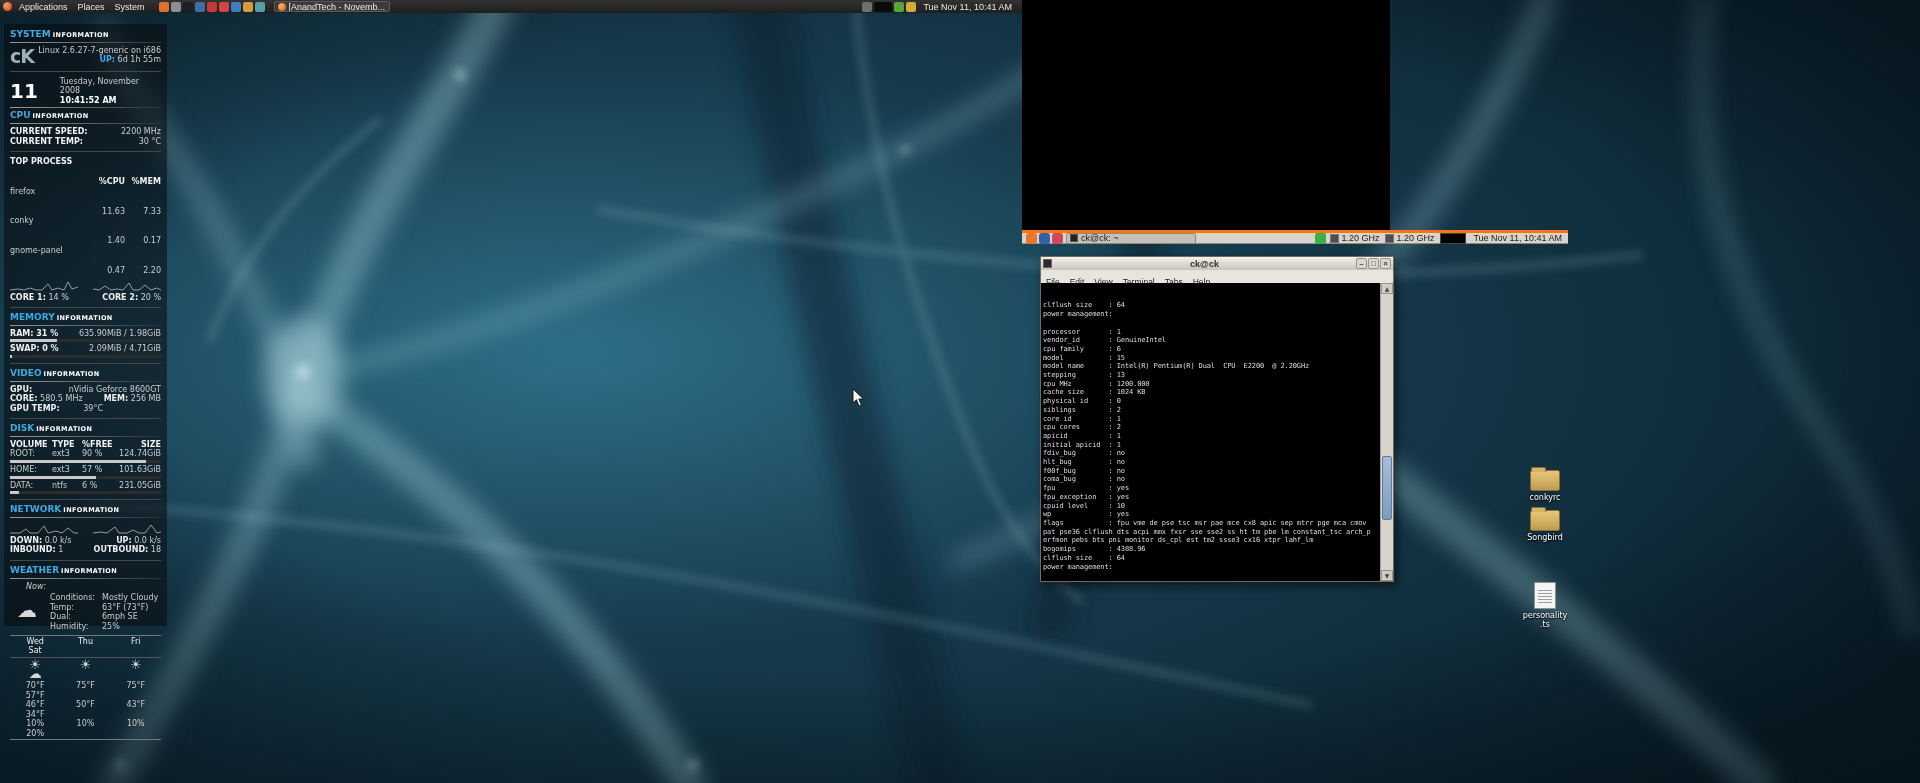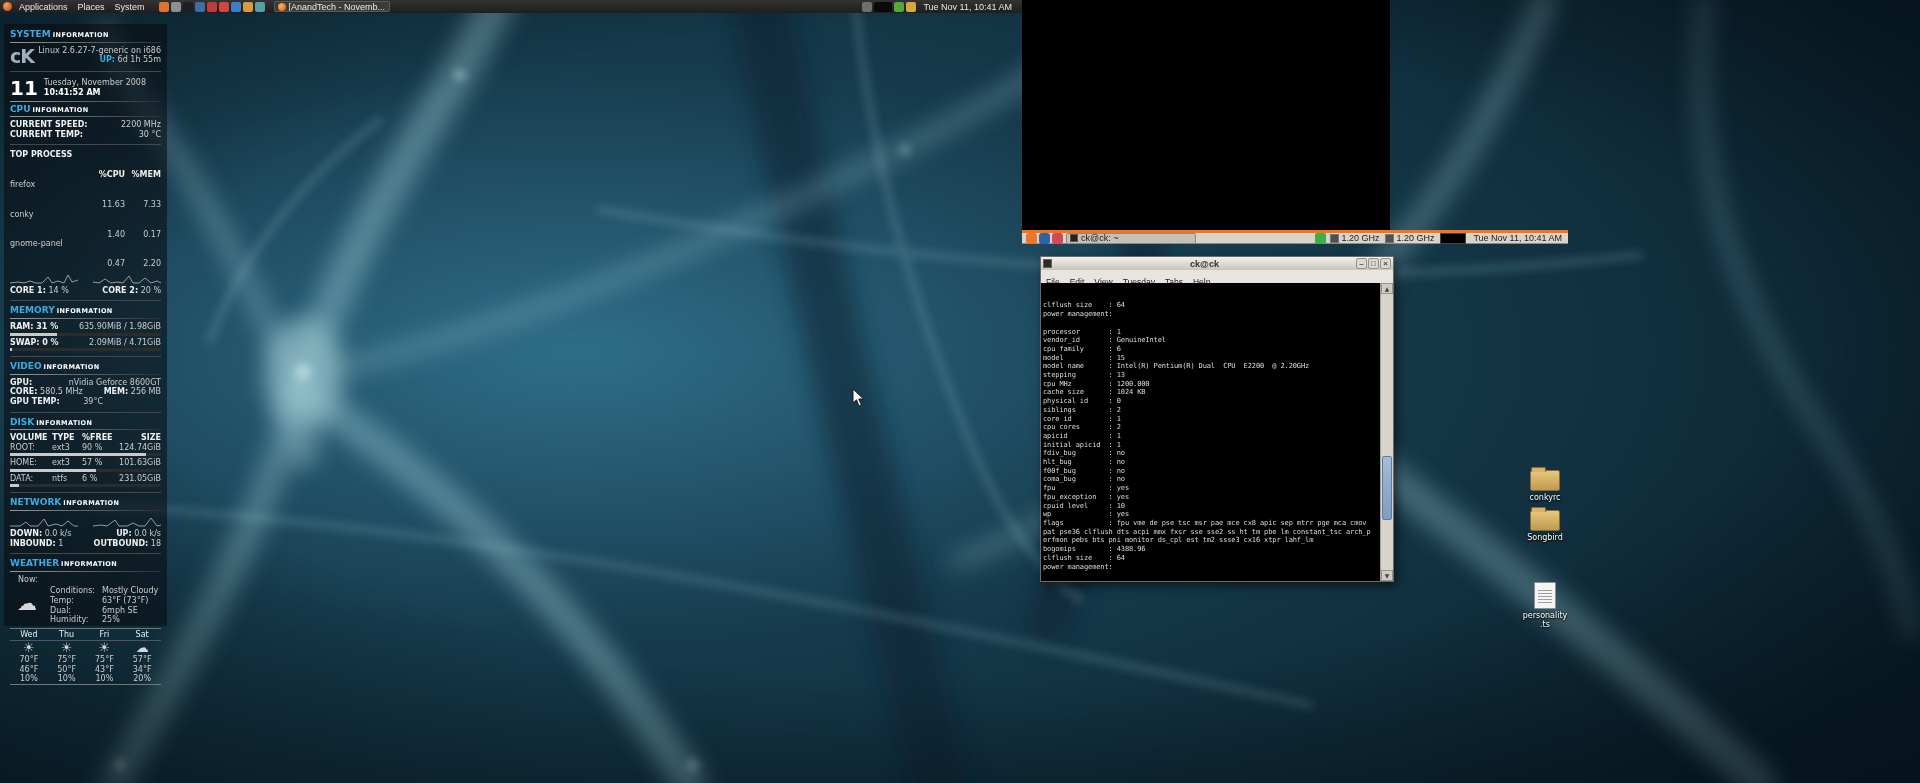--- a/index.html
+++ b/index.html
@@ -58,28 +58,28 @@
   .proc-grid .num { text-align:right;margin-top:20px; }
   .proc-grid .hd { color:#f0f0f0; font-weight:bold; }
   .graph-row { display:flex; justify-content:space-between; margin:2px 0; }
   .disk-grid { display:grid; grid-template-columns:42px 30px 36px 1fr; }
   .disk-grid .sz { text-align:right; }
   .disk-grid .hd { color:#f0f0f0; font-weight:bold; }
   #conky-logo { font-size:19px; font-weight:bold; color:#9fb0ba; line-height:20px; letter-spacing:-1px; }
   .sysrow { display:flex; justify-content:space-between; align-items:flex-start; }
   .sysright { text-align:right; }
   .upk { color:#3fa9e0; font-weight:bold; }
-  .daterow { display:flex; align-items:center; gap:6px; margin:2px 0; }
+  .daterow { display:flex; align-items:center; gap:22px; margin:2px 0; }
   #big-day { font-size:20px; font-weight:bold; color:#fff; line-height:22px; }
   #time-txt { font-weight:bold; color:#fff; }
   .wx-now { display:flex; gap:6px; margin:2px 0; }
   .wx-icon { font-size:20px; color:#d8d8d8; line-height:34px; width:34px; text-align:center; }
   .wx-grid { display:grid; grid-template-columns:52px 1fr; flex:1; }
   .fc-table { border-top:1px solid #777; border-bottom:1px solid #777; margin-top:3px; }
-  .fc-row { display:grid; grid-template-columns:repeat(4,1fr); text-align:center; }
+  .fc-row { display:grid; grid-template-columns:repeat(3,1fr); text-align:center; }
   .fc-days { border-bottom:1px solid #555; padding:1px 0; color:#f0f0f0; }
   .fc-ico { font-size:13px; color:#cfd8da; padding:2px 0; }
 
   
   #terminal { position:absolute; left:1040px; top:256px; width:354px; height:326px; z-index:5;
     border:1px solid #6e6a62; background:#14532d; box-shadow:3px 4px 10px rgba(0,0,0,.55); }
   #trm-titlebar { height:13px; background:linear-gradient(#f4f1eb,#c9c4bb); display:flex; align-items:center;
     padding:0 2px; font-family:"Liberation Sans", sans-serif; font-size:9px; font-weight:bold; color:#333; }
   #trm-title { flex:1; text-align:center; }
   .win-btn { width:11px; height:11px; margin-left:1px; background:#dcd8d0; border:1px solid #97928a;
@@ -397,21 +397,21 @@
       <span><span class="k">INBOUND:</span> <span>1</span></span>
       <span><span class="k">OUTBOUND:</span> <span>18</span></span>
     </div>
     <div class="sep"></div>
 
     <div class="c-title">
       <span class="big">WEATHER</span>
       <span class="small">INFORMATION</span>
     </div>
     <div class="hline"></div>
-    <div style="margin:2px 8px;">Now:</div>
+    <div style="margin:2px 16px;font-style:italic;">Now:</div>
     <div class="wx-now">
       <div class="wx-icon">☁</div>
       <div class="wx-grid">
         <span class="k">Conditions:</span>
         <span>Mostly Cloudy</span>
         <span class="k">Temp:</span>
         <span>63°F (73°F)</span>
         <span class="k">Dual:</span>
         <span>6mph SE</span>
         <span class="k">Humidity:</span>
@@ -457,21 +457,21 @@
       <span id="trm-winicon"></span>
       <span id="trm-title">ck@ck</span>
       <span class="win-btn">–</span>
       <span class="win-btn">□</span>
       <span class="win-btn">×</span>
     </div>
     <div id="trm-menubar">
       <span>File</span>
       <span>Edit</span>
       <span>View</span>
-      <span>Tuesday</span>
+      <span>Terminal</span>
       <span>Tabs</span>
       <span>Help</span>
     </div>
     <div id="trm-screen">
       <div><div>clflush size    : 64</div><div>power management:</div><div>&nbsp;</div><div>processor       : 1</div><div>vendor_id       : GenuineIntel</div><div>cpu family      : 6</div><div>model           : 15</div><div>model name      : Intel(R) Pentium(R) Dual  CPU  E2200  @ 2.20GHz</div><div>stepping        : 13</div><div>cpu MHz         : 1200.000</div><div>cache size      : 1024 KB</div><div>physical id     : 0</div><div>siblings        : 2</div><div>core id         : 1</div><div>cpu cores       : 2</div><div>apicid          : 1</div><div>initial apicid  : 1</div><div>fdiv_bug        : no</div><div>hlt_bug         : no</div><div>f00f_bug        : no</div><div>coma_bug        : no</div><div>fpu             : yes</div><div>fpu_exception   : yes</div><div>cpuid level     : 10</div><div>wp              : yes</div><div>flags           : fpu vme de pse tsc msr pae mce cx8 apic sep mtrr pge mca cmov</div><div>pat pse36 clflush dts acpi mmx fxsr sse sse2 ss ht tm pbe lm constant_tsc arch_p</div><div>erfmon pebs bts pni monitor ds_cpl est tm2 ssse3 cx16 xtpr lahf_lm</div><div>bogomips        : 4388.96</div><div>clflush size    : 64</div><div>power management:</div><div>&nbsp;</div></div>
       
     </div>
     <div id="trm-scrollbar">
       <span class="sb-arrow" id="sb-up">▲</span>
       <span id="sb-thumb"></span>

